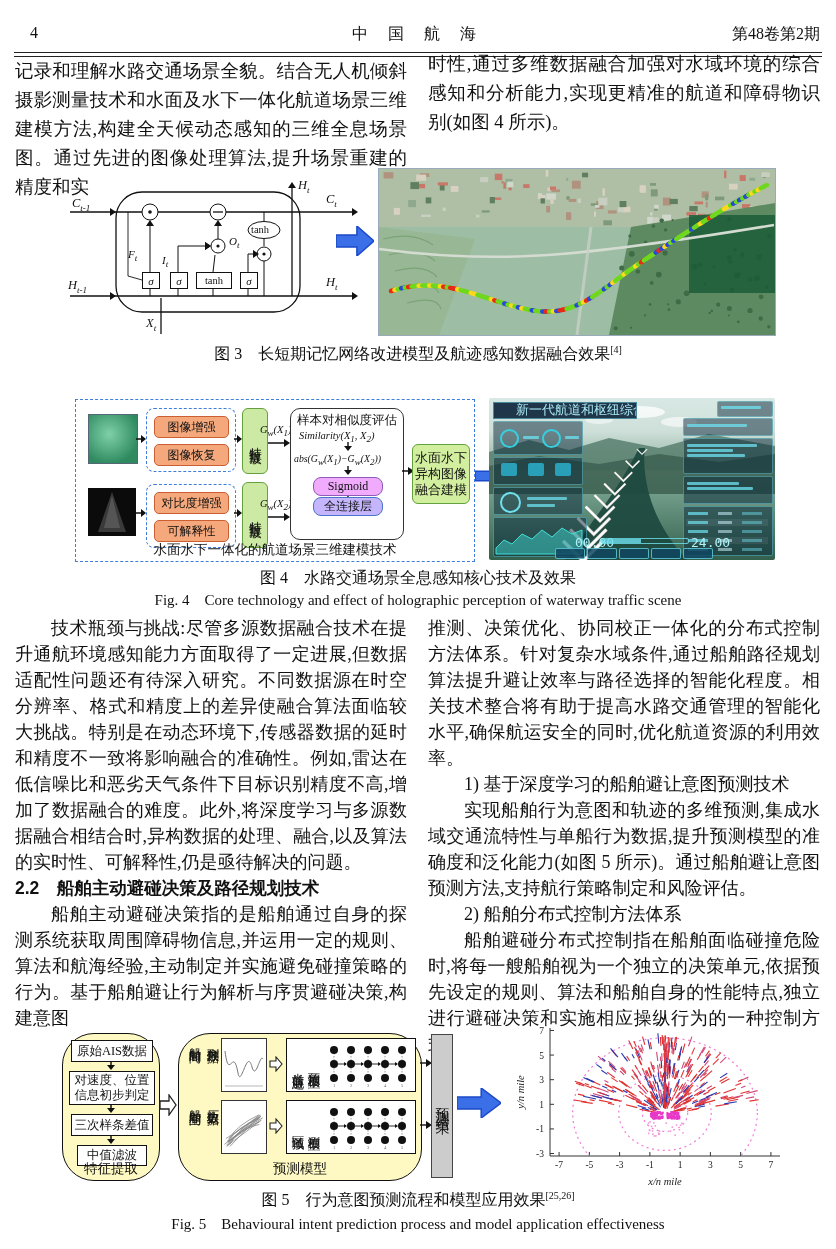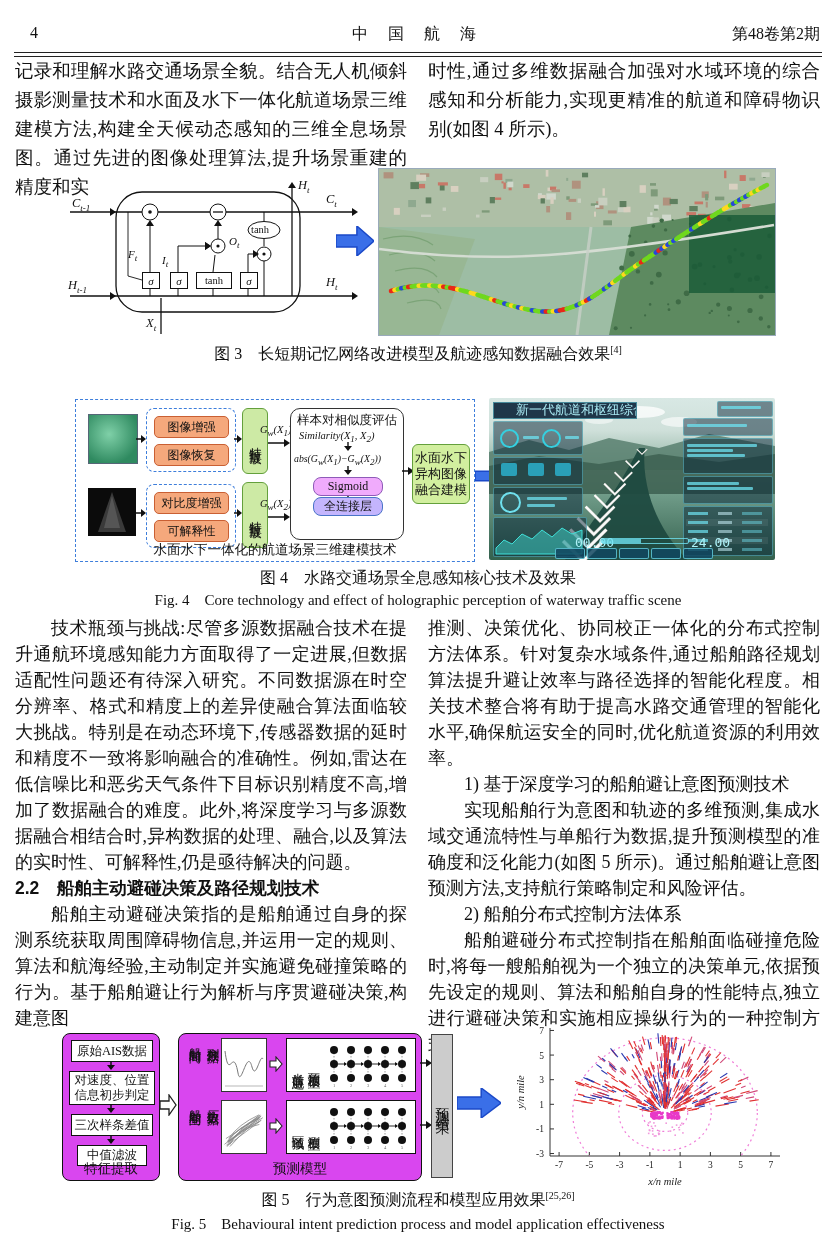--- a/index.html
+++ b/index.html
@@ -50,21 +50,21 @@
   #fig4-bottom{position:absolute;left:0;bottom:2px;width:100%;text-align:center;font-size:13.5px}
   
   #dash{left:489px;top:398px;width:286px;height:162px;overflow:hidden;border-radius:2px}
   .dpanel{position:absolute;background:rgba(8,38,56,.5);border:1px solid rgba(110,220,235,.45);border-radius:2px}
   .dbar{background:rgba(110,225,240,.75);height:3px;border-radius:1px;margin:2px 3px}
   .dtime{position:absolute;font-family:"DejaVu Sans Mono",monospace;font-size:13px;color:#aef2f8}
   #dash-title{position:absolute;left:4px;top:4px;width:120px;height:15px;background:rgba(6,30,52,.88);
         border:1px solid rgba(110,220,235,.5);color:#a8e8f2;font-size:13px;line-height:14px;
         padding-left:22px;font-family:"Liberation Sans",sans-serif;white-space:nowrap;overflow:hidden}
   
-  .f5cont{position:absolute;border:1.6px solid #111;border-radius:8px;background:#d946ef}
+  .f5cont{position:absolute;border:1.6px solid #111;border-radius:32px;background:#fef9c3}
   .f5box{position:absolute;border:1.5px solid #111;background:#fff;display:flex;align-items:center;
         justify-content:center;text-align:center;font-size:12.5px;line-height:15px}
   .f5title{position:absolute;width:100%;text-align:center;font-size:13.5px}
   .vcol{writing-mode:vertical-rl;font-size:12.5px;letter-spacing:1px}
   .vpair{position:absolute;display:flex;flex-direction:row;gap:1px}
   #result-bar{left:431px;top:1034px;width:20px;height:142px;background:#ccc;border:1px solid #444;
         display:flex;align-items:center;justify-content:center}
   #result-bar span{writing-mode:vertical-rl;font-size:14px;letter-spacing:5px}
   .thumb{position:absolute;border:1px solid #333;background:#fff}
 </style>
@@ -76,21 +76,21 @@
   <div>
     <span class="hdr-txt" style="left:30px;top:24px">4</span>
     <span class="hdr-txt" style="left:0;top:24px;width:836px;text-align:center;letter-spacing:8px">中  国  航  海</span>
     <span class="hdr-txt" style="right:16px;top:24px;position:absolute">第48卷第2期</span>
     <div id="rule"></div>
   </div>
 
   <div class="col" style="left:15px;top:57px">
     <p class="body-p">记录和理解水路交通场景全貌。结合无人机倾斜摄影测量技术和水面及水下一体化航道场景三维建模方法,构建全天候动态感知的三维全息场景图。通过先进的图像处理算法,提升场景重建的精度和实</p>
   </div>
-  <div class="col" style="left:428px;top:57px">
+  <div class="col" style="left:428px;top:50px">
     <p class="body-p">时性,通过多维数据融合加强对水域环境的综合感知和分析能力,实现更精准的航道和障碍物识别(如图 4 所示)。</p>
   </div>
 
   <div class="abs" id="lstm-wrap">
     <svg id="lstm-svg" width="296" height="162">
         <rect x="50" y="16" width="184" height="120" rx="26" fill="none" stroke="#111" stroke-width="1.3"></rect>
         <line x1="4" y1="36" x2="288" y2="36" stroke="#111" stroke-width="1.6"></line>
         <polygon points="286,32 292,36 286,40" fill="#111"></polygon>
         <polygon points="44,32 50,36 44,40" fill="#111"></polygon>
         <line x1="4" y1="120" x2="288" y2="120" stroke="#111" stroke-width="1.3"></line>

